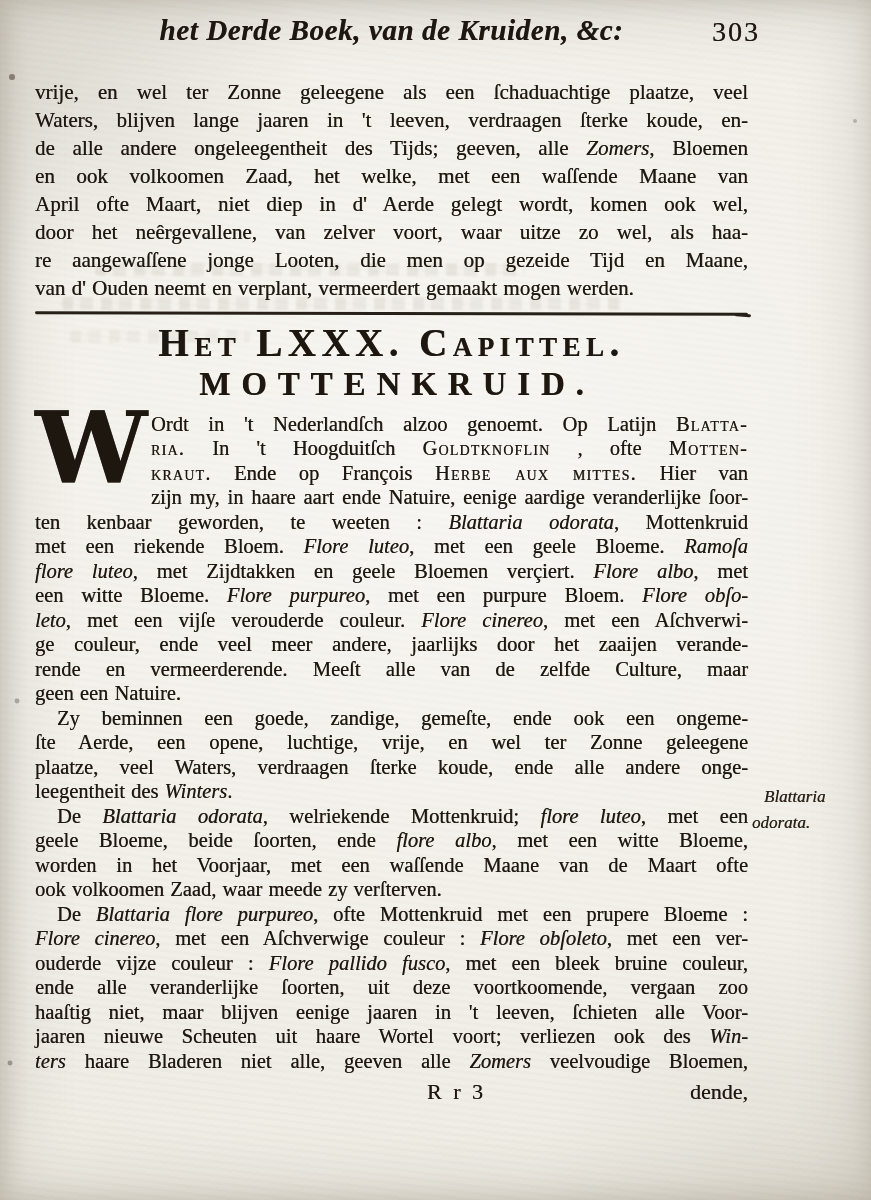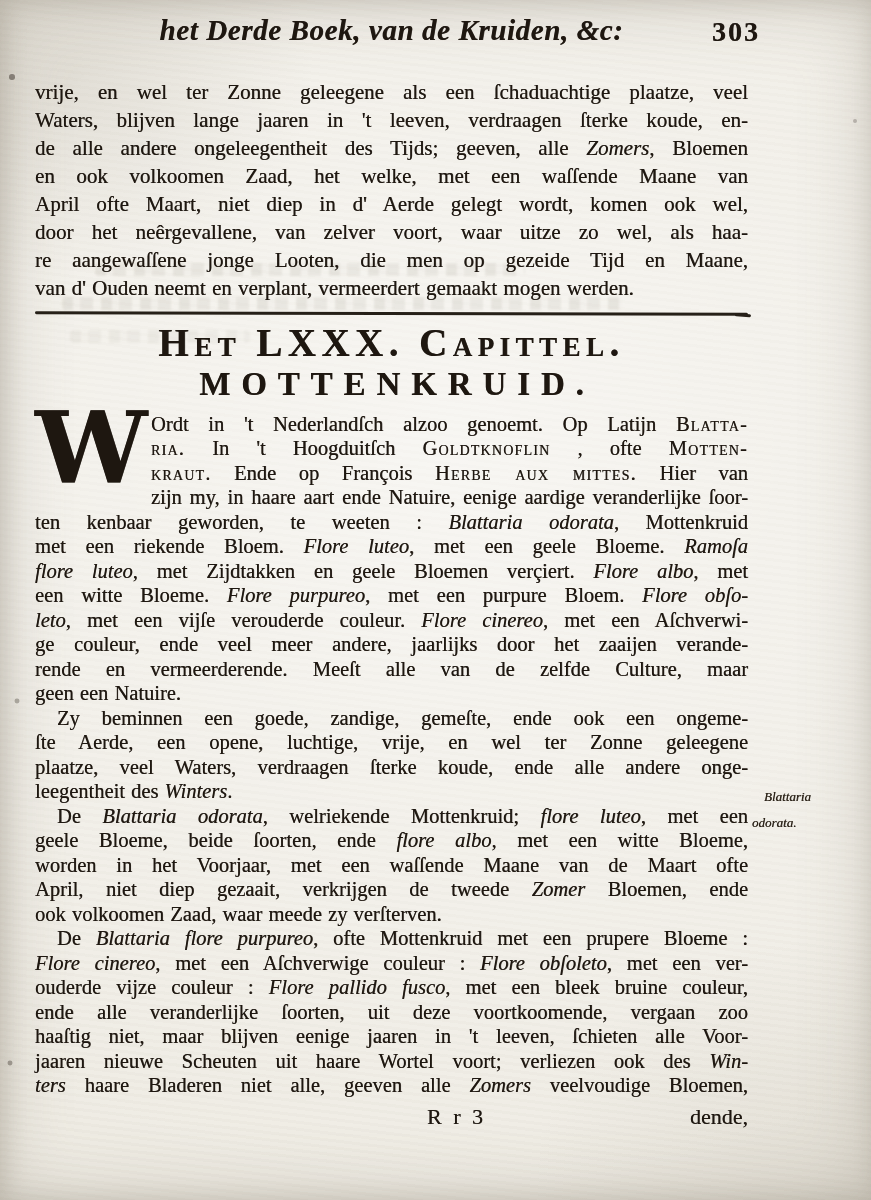--- a/index.html
+++ b/index.html
@@ -22,21 +22,21 @@
 
   
   .header{position:relative;height:50px;padding-top:14px;}
   .running-title{
     text-align:center;
     font-style:italic;font-weight:bold;
     font-size:29px;letter-spacing:0.6px;
   }
   .page-number{
     position:absolute;top:16px;right:-12px;
-    font-weight:bold;font-size:28px;letter-spacing:2px;text-align:right;
+    font-weight:normal;font-size:28px;letter-spacing:2px;text-align:right;
   }
 
   
   .line{
     text-align:justify;
     -moz-text-align-last:justify;
     text-align-last:justify;
     word-spacing:1px;
   }
   .line.end{text-align-last:left;}
@@ -70,21 +70,21 @@
   .dropcap{
     float:left;width:112px;height:71px;
     font-size:100px;line-height:64px;font-weight:bold;
     font-family:"DejaVu Serif","Liberation Serif",serif;
     margin:4px 4px 0 0;
   }
   .paragraph{overflow:visible;}
 
   .margin-note{
     position:absolute;left:752px;top:784px;width:114px;
-    font-style:italic;font-size:13px;line-height:26px;color:#2b2217;font-family:Liberation Serif, serif;
+    font-style:italic;font-size:17px;line-height:26px;color:#2b2217;font-family:Liberation Serif, serif;
   }
   .margin-note .mn1{padding-left:12px;}
 
   .footer{display:flex;margin-top:5px;font-size:22px;line-height:28px;gap:28px;}
   .signature-mark{margin-left:392px;letter-spacing:3px;}
   .catchword{margin-left:auto;}
 
   
   .ghost{
     position:absolute;height:13px;border-radius:4px;
@@ -160,21 +160,20 @@
       <div class="paragraph">
           <div class="line ind"><span>Zy beminnen een goede, zandige, gemeſte, ende ook een ongeme-</span></div>
           <div class="line"><span>ſte Aerde, een opene, luchtige, vrije, en wel ter Zonne geleegene</span></div>
           <div class="line"><span>plaatze, veel Waters, verdraagen ſterke koude, ende alle andere onge-</span></div>
           <div class="line end"><span>leegentheit des </span><span class="i">Winters</span><span>.</span></div>
         </div>
       <div class="paragraph">
           <div class="line ind"><span>De </span><span class="i">Blattaria odorata</span><span>, welriekende Mottenkruid; </span><span class="i">flore luteo</span><span>, met een</span></div>
           <div class="line"><span>geele Bloeme, beide ſoorten, ende </span><span class="i">flore albo</span><span>, met een witte Bloeme,</span></div>
           <div class="line"><span>worden in het Voorjaar, met een waſſende Maane van de Maart ofte</span></div>
-          <div class="line"><span>April, niet diep gezaait, verkrijgen de tweede </span><span class="i">Zomer</span><span> Bloemen, ende</span></div>
           <div class="line end"><span>ook volkoomen Zaad, waar meede zy verſterven.</span></div>
         </div>
       <div class="paragraph">
           <div class="line ind"><span>De </span><span class="i">Blattaria flore purpureo</span><span>, ofte Mottenkruid met een prupere Bloeme :</span></div>
           <div class="line"><span class="i">Flore cinereo</span><span>, met een Aſchverwige couleur : </span><span class="i">Flore obſoleto</span><span>, met een ver-</span></div>
           <div class="line"><span>ouderde vijze couleur : </span><span class="i">Flore pallido fusco</span><span>, met een bleek bruine couleur,</span></div>
           <div class="line"><span>ende alle veranderlijke ſoorten, uit deze voortkoomende, vergaan zoo</span></div>
           <div class="line"><span>haaſtig niet, maar blijven eenige jaaren in 't leeven, ſchieten alle Voor-</span></div>
           <div class="line"><span>jaaren nieuwe Scheuten uit haare Wortel voort; verliezen ook des </span><span class="i">Win-</span></div>
           <div class="line"><span class="i">ters</span><span> haare Bladeren niet alle, geeven alle </span><span class="i">Zomers</span><span> veelvoudige Bloemen,</span></div>

